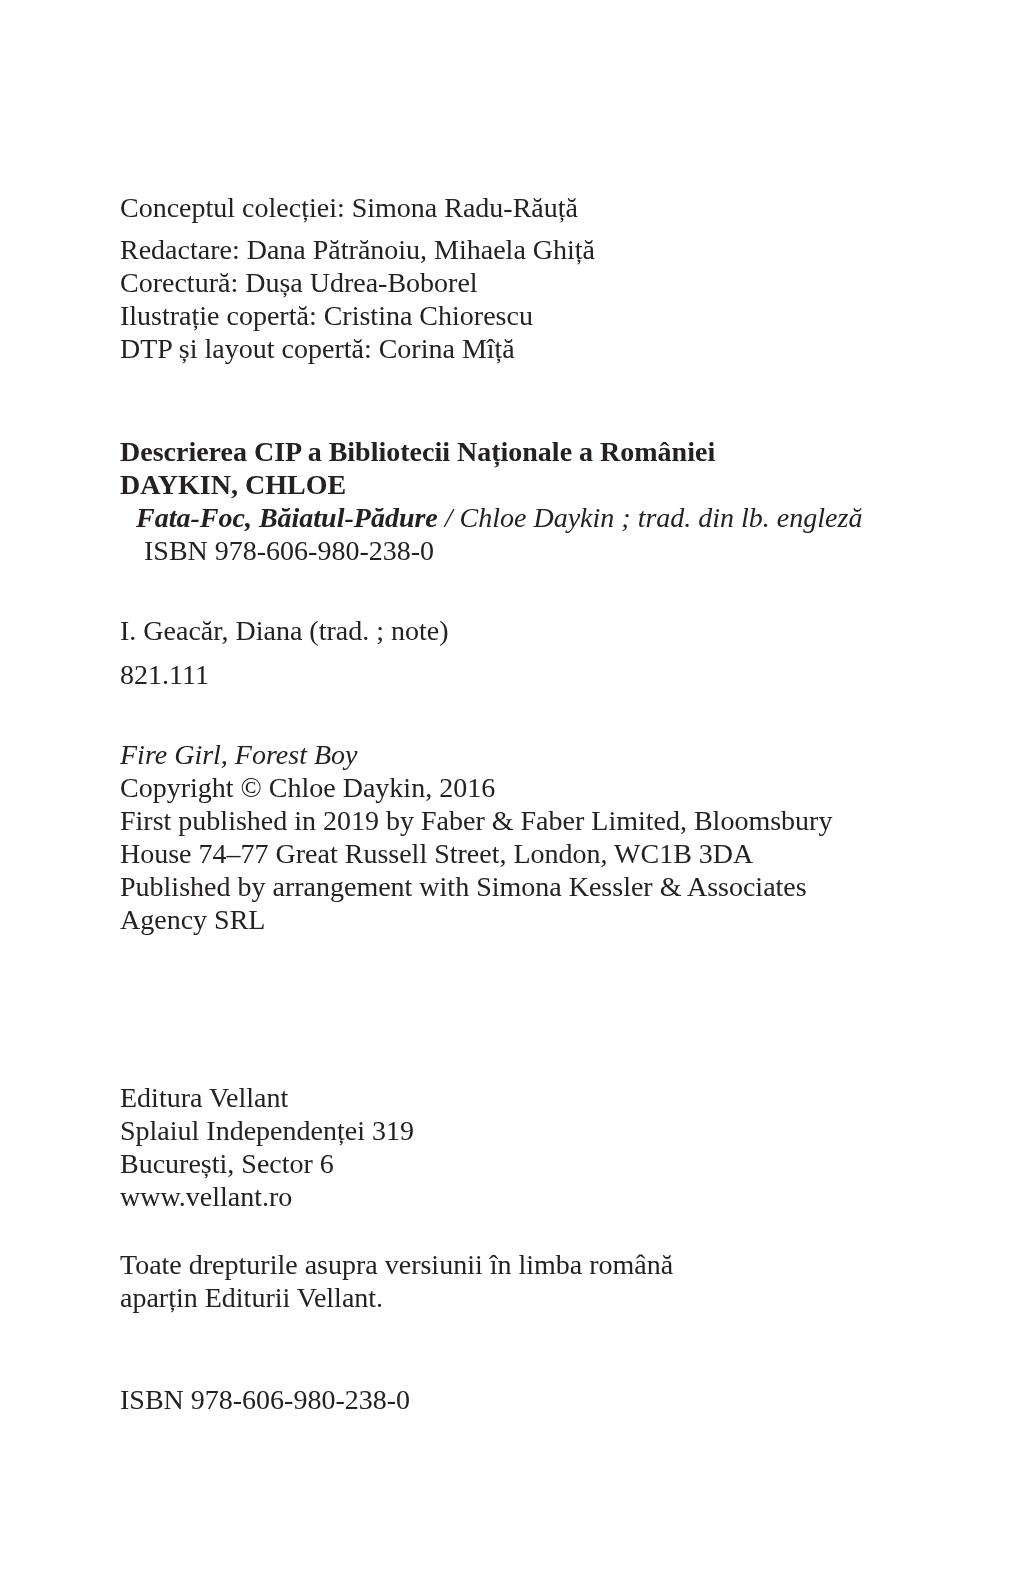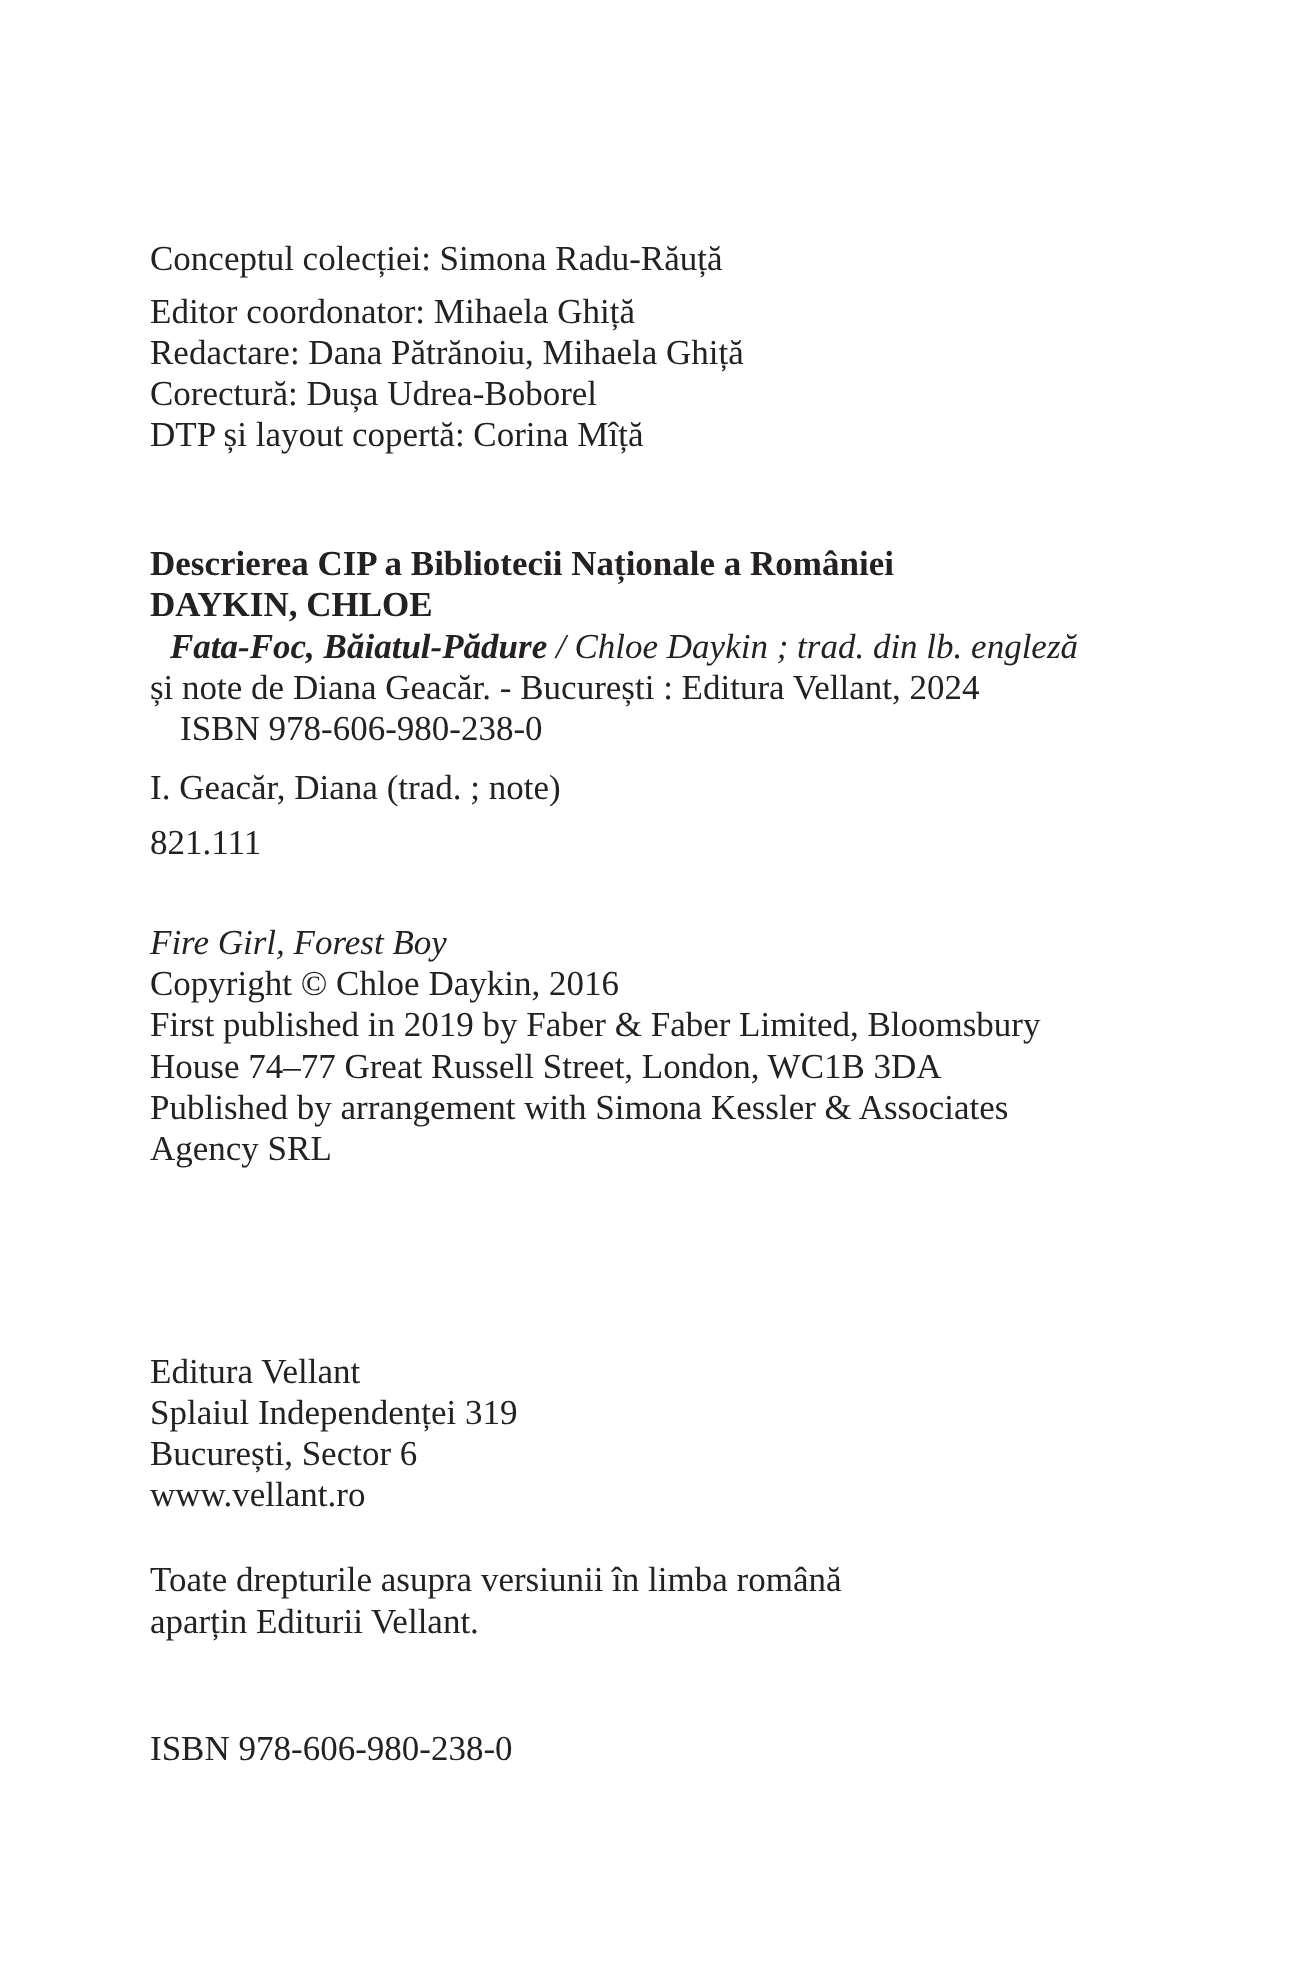--- a/index.html
+++ b/index.html
@@ -35,31 +35,30 @@
 </head>
 <body>
 
 <div class="page">
 
   <div class="block" style="top:191px">
     <p class="ln">Conceptul colecției: Simona Radu-Răuță</p>
   </div>
 
   <div class="block" style="top:233px">
-    <p class="ln">Editor coordonator: Mihaela Ghiță</p>
     <p class="ln">Redactare: Dana Pătrănoiu, Mihaela Ghiță</p>
     <p class="ln">Corectură: Dușa Udrea-Boborel</p>
+    <p class="ln">Ilustrație copertă: Cristina Chiorescu</p>
     <p class="ln">DTP și layout copertă: Corina Mîță</p>
   </div>
 
   <div class="block" style="top:435px">
     <p class="ln bold">Descrierea CIP a Bibliotecii Naționale a României</p>
     <p class="ln bold">DAYKIN, CHLOE</p>
     <p class="ln indent-title"><span class="bold">Fata-Foc, Băiatul-Pădure</span><span> / Chloe Daykin ; trad. din lb. engleză</span></p>
-    <p class="ln">și note de Diana Geacăr. - București : Editura Vellant, 2024</p>
     <p class="ln indent-isbn">ISBN 978-606-980-238-0</p>
   </div>
 
   <div class="block" style="top:614px">
     <p class="ln">I. Geacăr, Diana (trad. ; note)</p>
   </div>
 
   <div class="block" style="top:658px">
     <p class="ln">821.111</p>
   </div>

